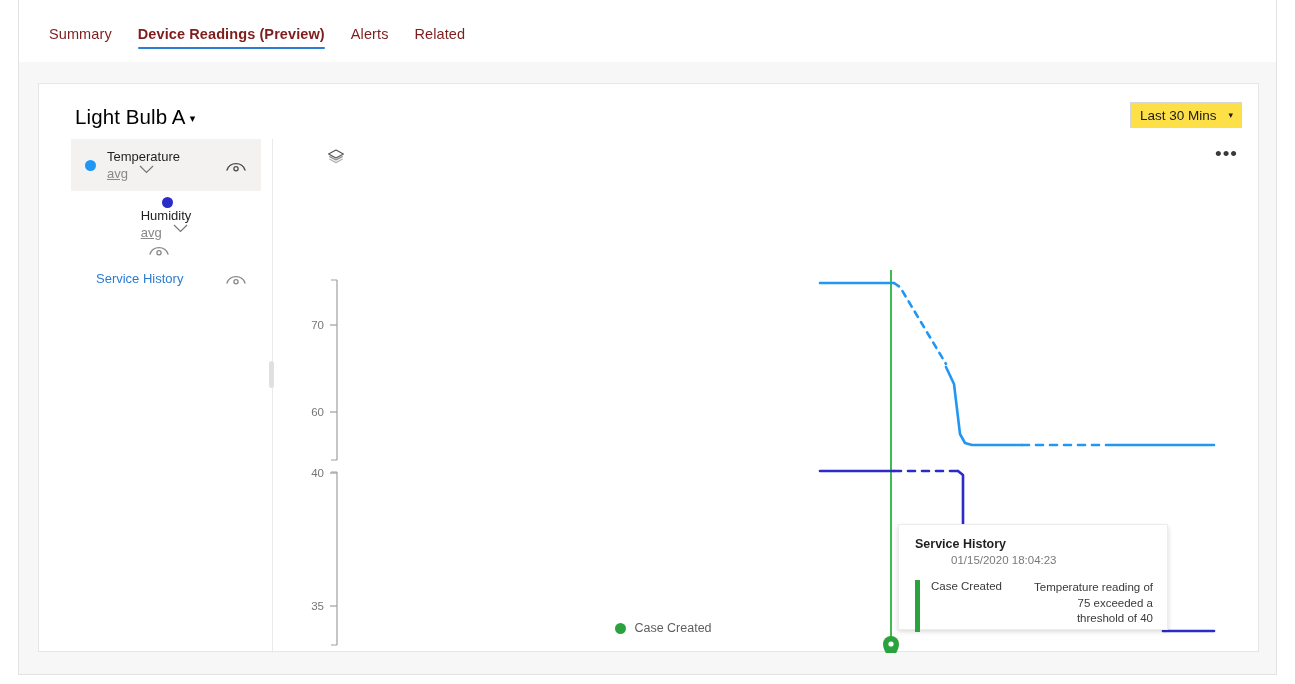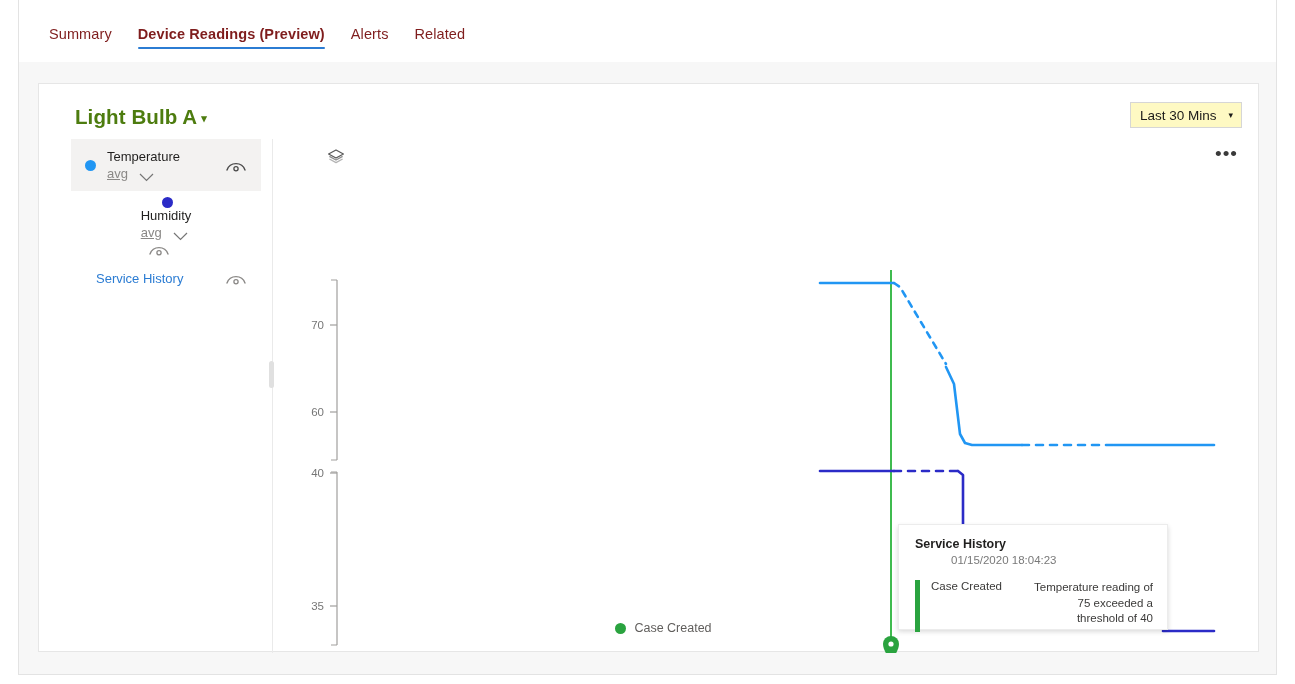--- a/index.html
+++ b/index.html
@@ -59,29 +59,29 @@
   
   .card {
     position: absolute; left: 38px; top: 83px; width: 1221px; height: 569px;
     background: #ffffff;
     border: 1px solid #e6e6e6;
   }
 
   
   .device-title {
     position: absolute; left: 36px; top: 21px;
-    font-size: 20.5px; color: #4d7c0f; font-weight: bold;
+    font-size: 20.5px; color: #000000; font-weight: normal;
     letter-spacing: .1px; cursor: pointer;
   }
   .device-title .caret { font-size: 11px; margin-left: 4px; position: relative; top: -2px; }
 
   .timerange {
     position: absolute; right: 16px; top: 18px;
     height: 26px; min-width: 112px;
-    border: 1px solid #d6d6d6; background:#fef9c3;
+    border: 1px solid #d6d6d6; background:#fde047;
     display: flex; align-items: center; justify-content: space-between;
     padding: 0 8px 0 9px;
     font-size: 13.5px; color: #1b1a19; cursor: pointer;
   }
   .timerange .caret { font-size: 9px; margin-left: 10px; }
 
   .ellipsis-btn {
     position: absolute; right: 20px; top: 60px;
     font-size: 19px; color: #3a3a3a; letter-spacing: 1px;
     cursor: pointer; line-height: 1;
@@ -111,21 +111,21 @@
   }
   .legend-item.selected { background: #f3f2f1; }
   .legend-dot {
     width: 11px; height: 11px; border-radius: 50%;
     margin-left: 14px; margin-right: 11px; flex: none;
   }
   .legend-texts { display: flex; flex-direction: column; flex: 1; }
   .legend-label { font-size: 13px; color: #201f1e; line-height: 16px; }
   .legend-sub {
     font-size: 13px; color: #8a8886; line-height: 17px;
-    display: flex; align-items: flex-end; gap: 11px; text-decoration: underline;
+    display: flex; align-items: flex-start; gap: 11px; text-decoration: underline;
   }
   .legend-sub .chev { color:#6b6b6b; font-size: 10px; }
   .legend-link {
     font-size: 13px; color: #2b7cd3; padding-left: 25px;
   }
   .eye-icon { width: 22px; height: 16px; margin-right: 14px; flex: none; cursor: pointer; }
 
   
   .chartarea { position: absolute; left: 219px; top: 55px; width: 988px; height: 514px; }
   .chart-svg { position: absolute; left: 0; top: 0; }

